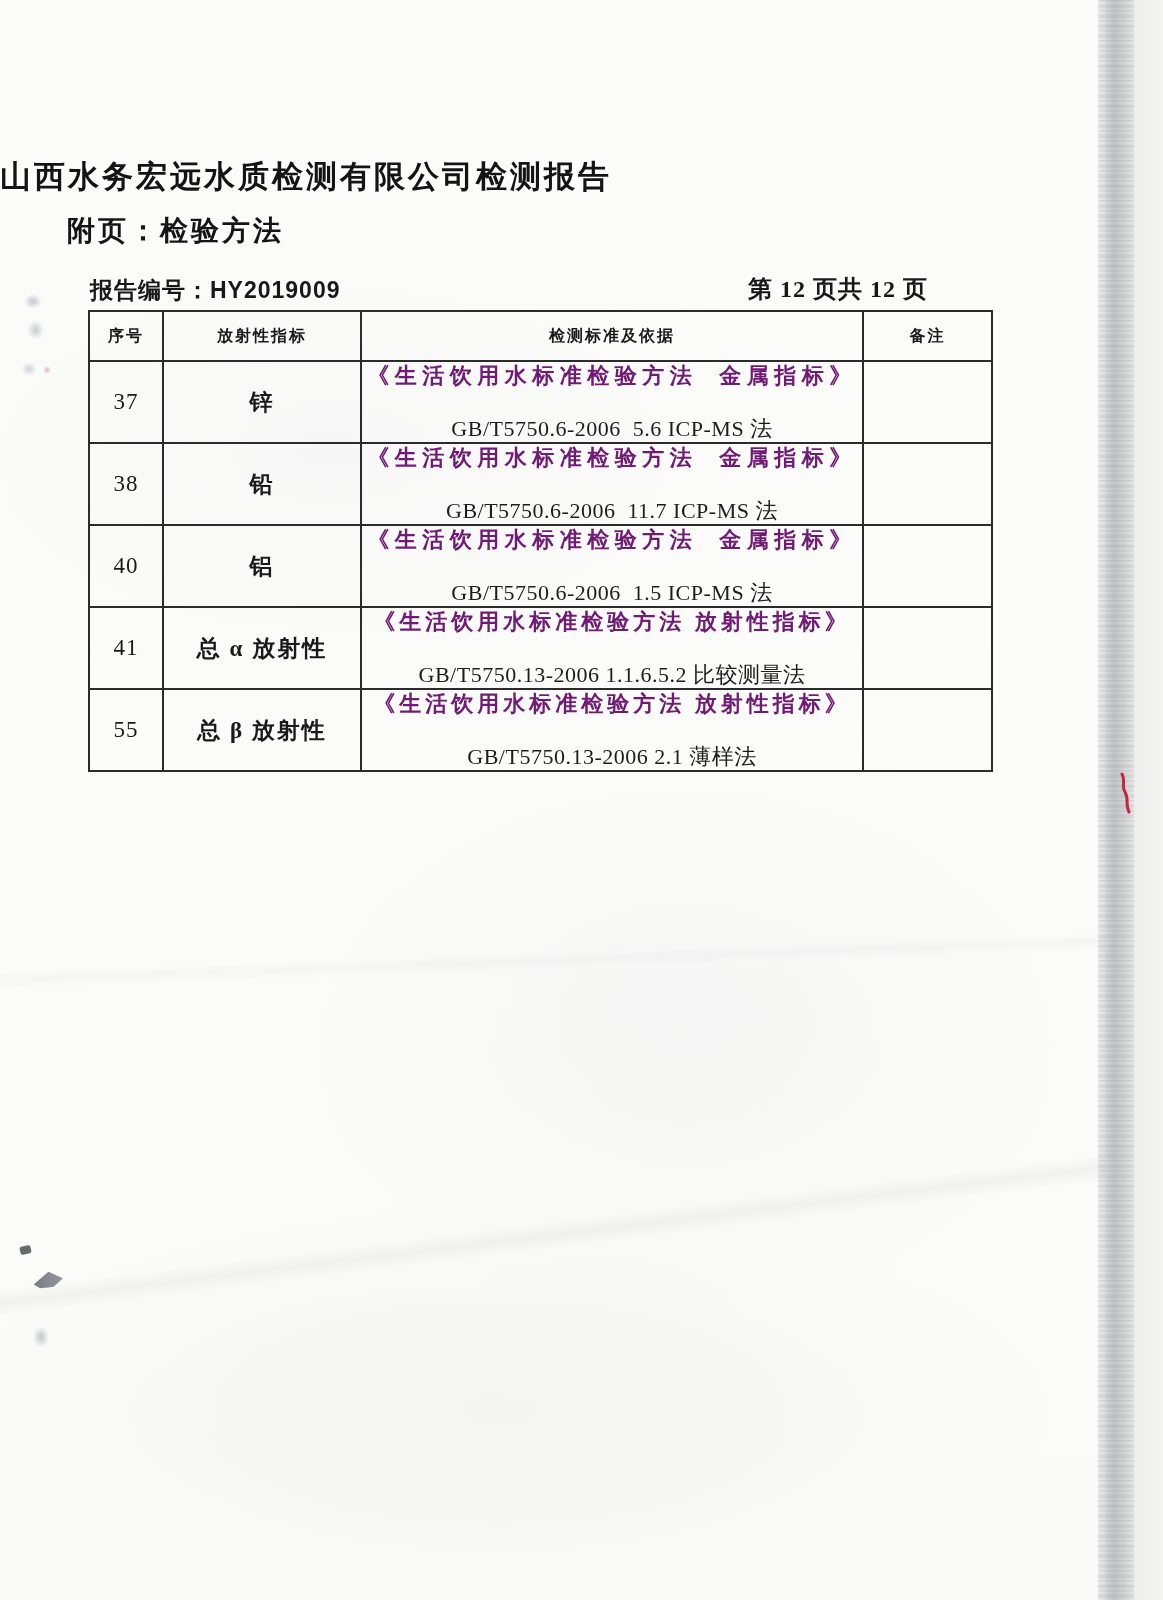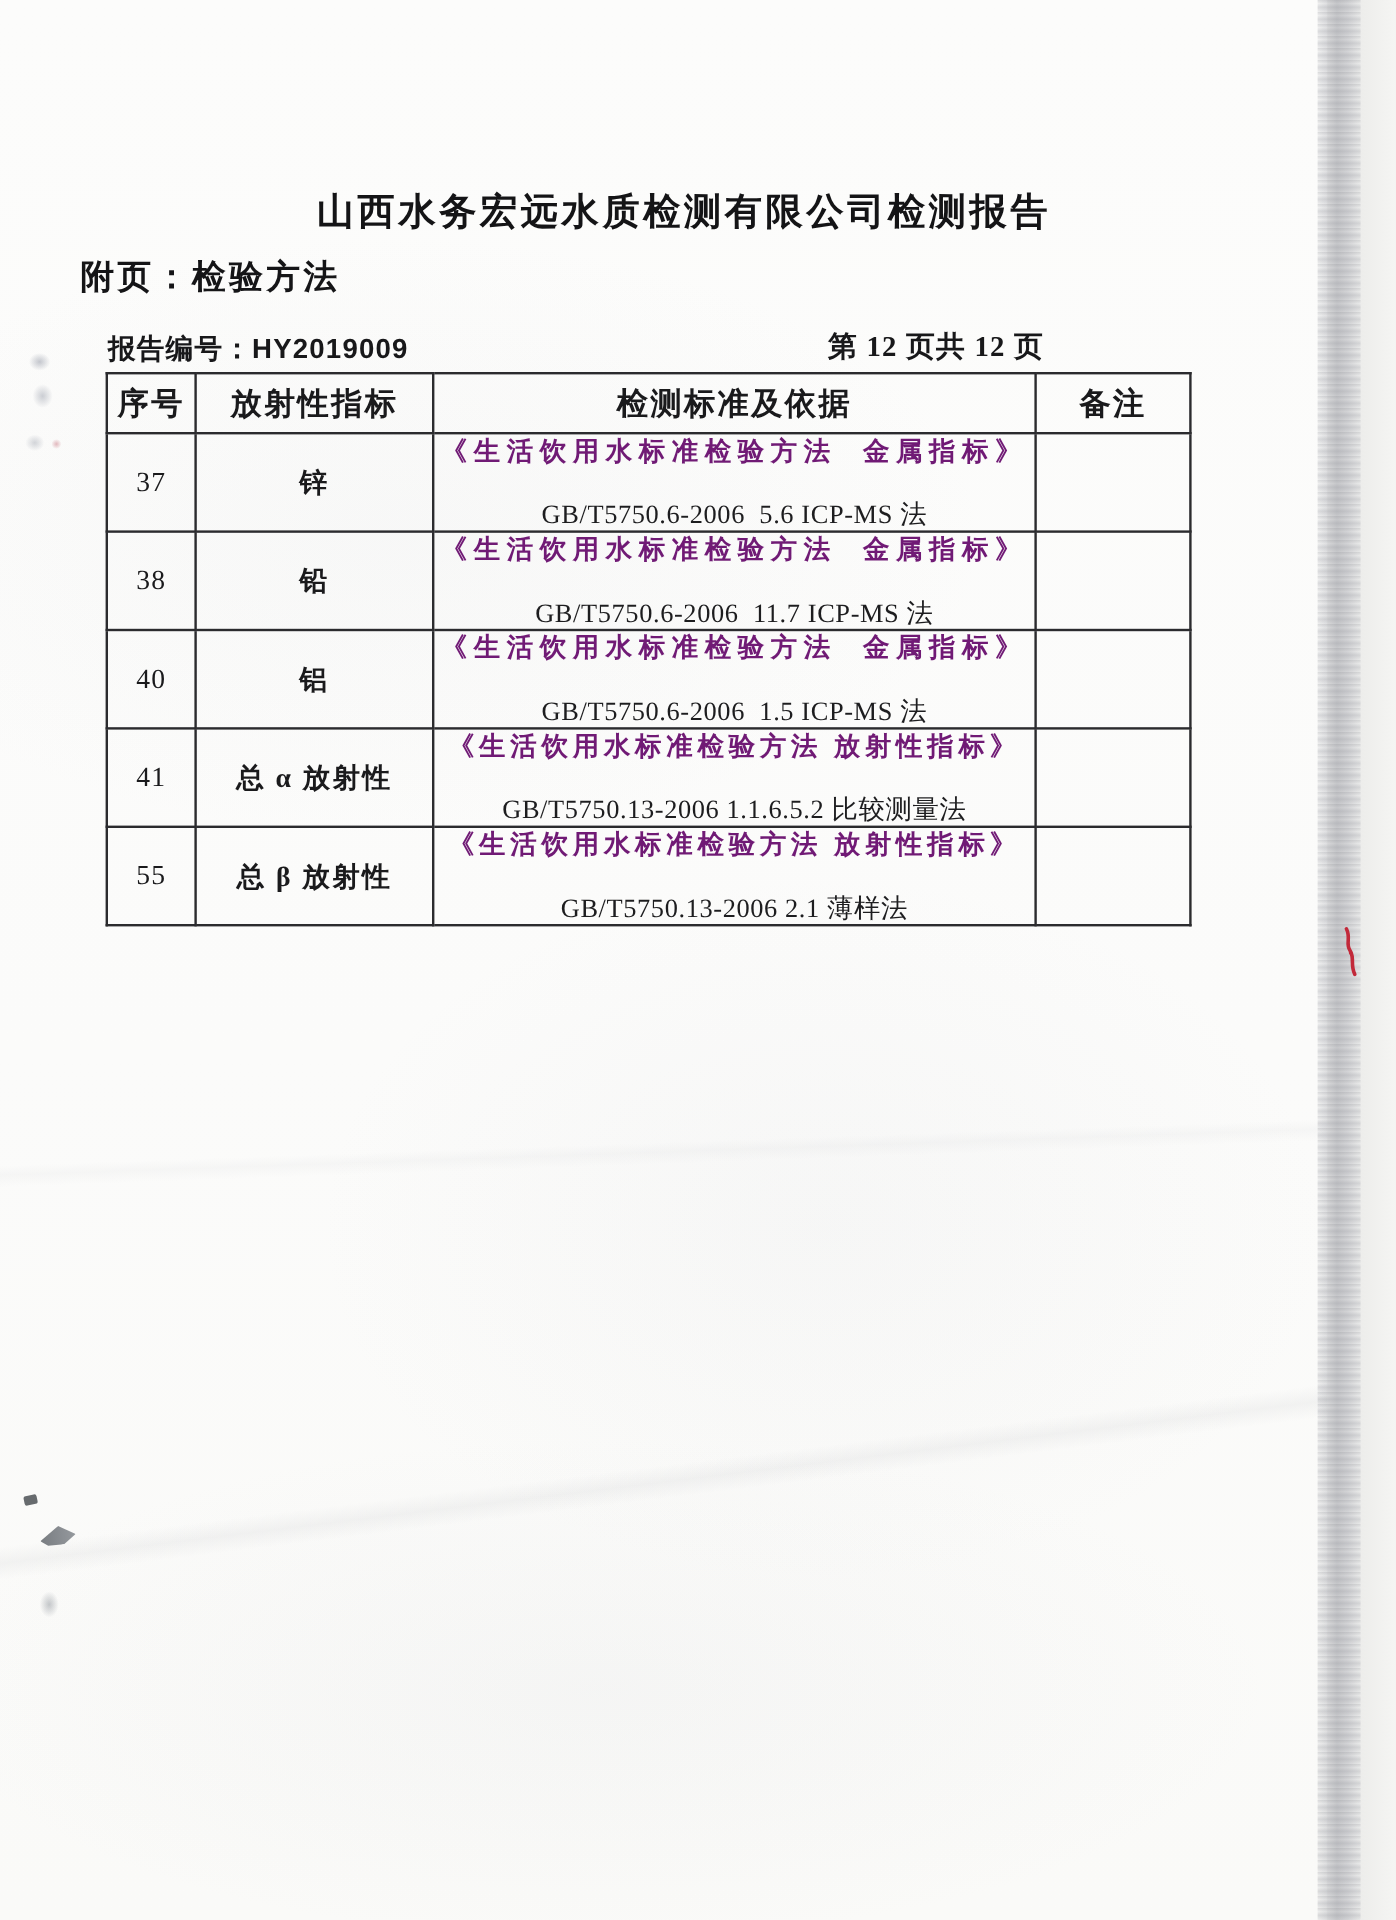--- a/index.html
+++ b/index.html
@@ -35,53 +35,53 @@
         rgba(135,137,146,0.25) 6px, rgba(185,187,194,0.10) 10px),
       linear-gradient(90deg, rgba(150,152,160,0.05) 0%, rgba(130,132,142,0.38) 45%,
         rgba(150,152,162,0.30) 70%, rgba(210,212,216,0.10) 100%);
   }
   .edge-right{
     position:absolute;left:1134px;top:0;width:29px;height:1600px;
     background:linear-gradient(90deg,#ededeb,#f5f5f3);
   }
   
   .doc-title{
-    position:absolute;left:0;top:156px;width:1100px;text-align:center;
+    position:absolute;left:0;top:156px;width:1100px;
     font-family:"Liberation Sans","DejaVu Sans",sans-serif;
-    font-size:31px;font-weight:bold;letter-spacing:3px;color:#141416;padding-left:20px;
+    font-size:31px;font-weight:bold;letter-spacing:3px;color:#141416;
   }
   .appendix{
     position:absolute;left:67px;top:212px;
     font-family:"Liberation Sans","DejaVu Sans",sans-serif;
     font-size:28px;font-weight:bold;letter-spacing:3px;color:#151517;
   }
   .report-line{
     position:absolute;left:90px;top:275px;
     font-family:"Liberation Sans","DejaVu Sans",sans-serif;
     font-size:23px;font-weight:bold;letter-spacing:1px;color:#18181a;
   }
   .page-indicator{
-    position:absolute;left:690px;top:273px;width:296px;text-align:left;
+    position:absolute;left:690px;top:273px;width:296px;text-align:center;
     font-size:24px;font-weight:bold;letter-spacing:1px;color:#18181a;
   }
   
   table.methods{
     position:absolute;left:88px;top:310px;width:903px;
     border-collapse:collapse;table-layout:fixed;
   }
   table.methods col.c1{width:74px;}
   table.methods col.c2{width:198px;}
   table.methods col.c3{width:502px;}
   table.methods col.c4{width:129px;}
   table.methods th,table.methods td{
     border:2px solid #2b2b2e;vertical-align:middle;text-align:center;
     padding:0;color:#1a1a1c;
   }
   table.methods th{
-    height:48px;font-size:26px;font-weight:600;letter-spacing:2px;margin-top:28px;
+    height:48px;font-size:16px;font-weight:600;letter-spacing:2px;margin-top:28px;
   }
   tr.r1 td{height:54px;} tr.r2 td{height:54px;} tr.r3 td{height:54px;}
   tr.r4 td{height:54px;} tr.r5 td{height:62px;} tr.r6 td{height:58px;}
   td.no-cell{font-size:23px;letter-spacing:1px;}
   td.item-cell{font-size:23px;font-weight:600;letter-spacing:2px;}
   td.std-cell{text-align:left;padding:2px 8px 2px 13px;}
   .std1{
     font-size:22px;font-weight:600;letter-spacing:5.5px;line-height:28px;
     white-space:pre;color:#701a75;
   }

